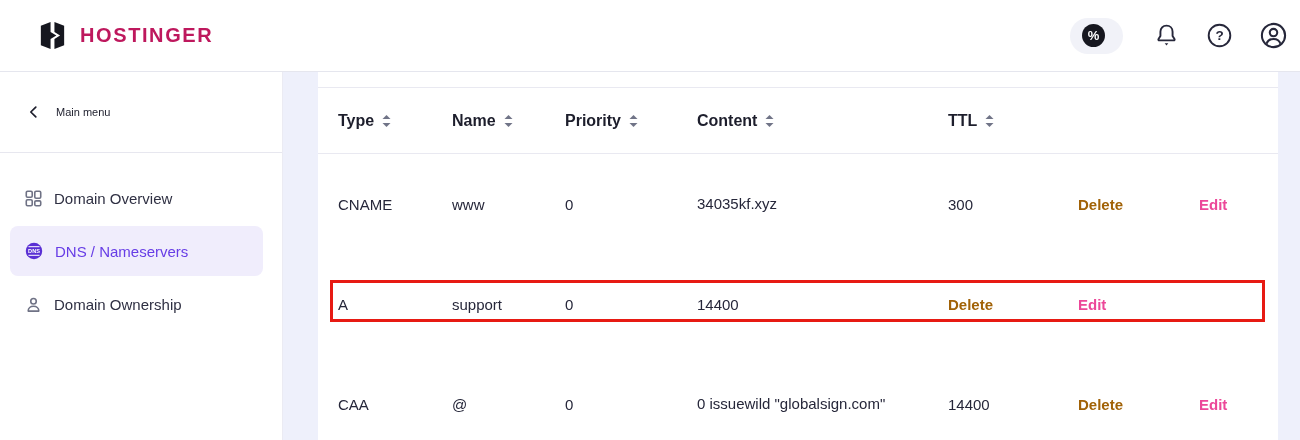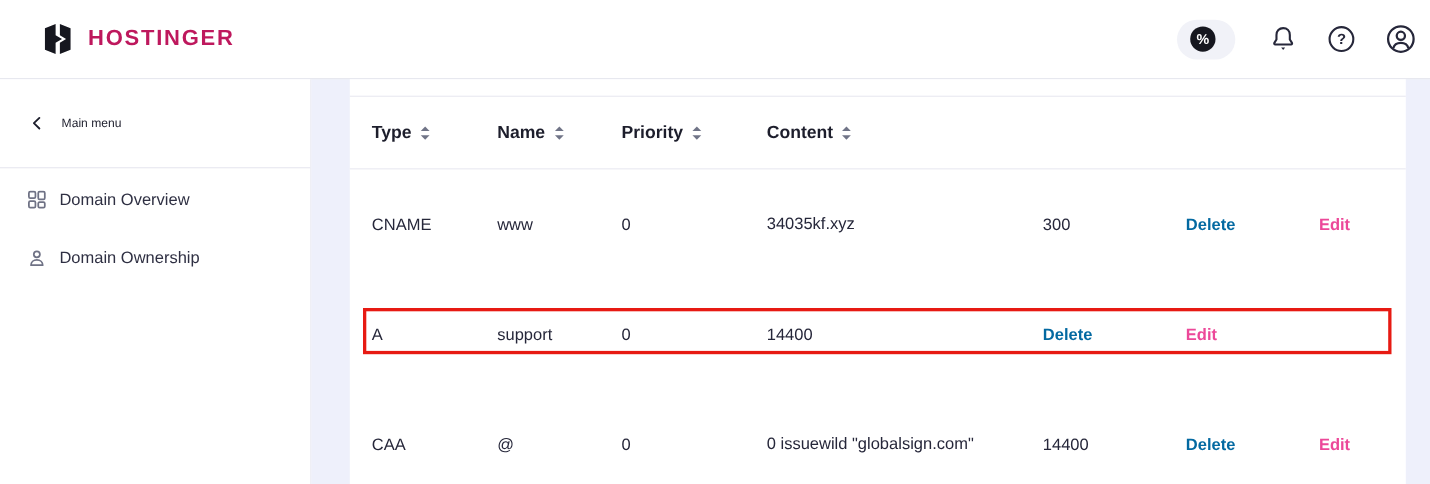--- a/index.html
+++ b/index.html
@@ -35,41 +35,41 @@
     width:283px; background:#ffffff; border-right:1px solid #ebebf3; flex:none;
   }
   .mainmenu {
     height:80px; display:flex; align-items:center; gap:15px;
     padding:0 24px 0 27px; font-size:11px; cursor:pointer;
   }
   .sb-divider { height:1px; background:#e7e7ef; }
   .menu-list { margin-top:20px; }
   .menu-item {
     height:50px; margin:0 19px 3px 10px; border-radius:8px;
-    display:flex; gap:12px; padding-left:15px;
+    display:flex; align-items:center; gap:12px; padding-left:15px;
     font-size:15px; color:#2f3043; cursor:pointer;
   }
   .menu-item.active { background:#f0edfc; color:#673de6; font-weight:500; }
   .main-area { flex:1; padding-left:35px; }
   
   .card {
     position:relative; width:960px; height:368px; background:#ffffff;
   }
   .card-top { height:16px; border-bottom:1px solid #e9e9f1; }
   .trow {
     display:grid;
     grid-template-columns:114px 113px 132px 251px 130px 121px auto;
     align-items:center; padding-left:20px;
   }
   .thead { height:66px; border-bottom:1px solid #e9e9f1; font-weight:700; font-size:16px; color:#1d1e2c; }
   .th { display:flex; align-items:center; gap:7px; cursor:pointer; }
   .tbody .trow { height:100px; font-size:15px; color:#26273a; }
   .content-cell { max-width:200px; word-break:break-all; line-height:28px; }
   .link { background:none; border:none; font-family:inherit; font-size:15px; font-weight:700; cursor:pointer; padding:0; text-align:left; }
-  .link.delete { color:#0369a1; }
+  .link.delete { color:#a16207; }
   .link.edit { color:#ec4899; }
   .annotation {
     position:absolute; left:12px; top:208px; width:935px; height:42px;
     border:3px solid #e71a13; pointer-events:none;
   }
 </style>
 </head>
 <body>
 
 <header class="topbar">
@@ -137,20 +137,31 @@
           <svg width="17" height="17" viewBox="0 0 16 16" fill="none" stroke="#6f7285" stroke-width="1.5">
             <rect x="1.2" y="1.2" width="5.6" height="5.6" rx="1.2"></rect>
             <rect x="9.2" y="1.2" width="5.6" height="6.6" rx="1.2"></rect>
             <rect x="1.2" y="9.2" width="5.6" height="5.6" rx="1.2"></rect>
             <rect x="9.2" y="10.2" width="5.6" height="4.6" rx="1.2"></rect>
           </svg>
         </span>
         <span>Domain Overview</span>
       </div>
 
+      <div class="menu-item active">
+        <span style="display:flex">
+          <svg width="18" height="18" viewBox="0 0 18 18">
+            <circle cx="9" cy="9" r="8.2" fill="#5a2fd4"></circle>
+            <line x1="3.5" y1="4.7" x2="14.5" y2="4.7" stroke="#ffffff" stroke-width="1"></line>
+            <line x1="3.5" y1="13.3" x2="14.5" y2="13.3" stroke="#ffffff" stroke-width="1"></line>
+            <text x="9" y="11.2" text-anchor="middle" font-family="Liberation Sans, sans-serif" font-size="5.6" font-weight="700" fill="#ffffff">DNS</text>
+          </svg>
+        </span>
+        <span>DNS / Nameservers</span>
+      </div>
 
       <div class="menu-item">
         <span style="display:flex">
           <svg width="17" height="17" viewBox="0 0 16 16" fill="none" stroke="#6f7285" stroke-width="1.5" stroke-linecap="round">
             <circle cx="8" cy="4.9" r="2.6"></circle>
             <path d="M3 14.2c0-2.8 2.2-4.5 5-4.5s5 1.7 5 4.5z" stroke-linejoin="round"></path>
           </svg>
         </span>
         <span>Domain Ownership</span>
       </div>
@@ -184,20 +195,29 @@
           <span>Priority</span>
           <span style="display:flex">
             <svg width="11" height="14" viewBox="0 0 11 14">
                 <path d="M5.5 1 L9.5 5 H1.5 Z" fill="#707487"></path>
                 <path d="M5.5 13 L1.5 9 H9.5 Z" fill="#707487"></path>
               </svg>
           </span>
         </div>
         <div class="th">
           <span>Content</span>
+          <span style="display:flex">
+            <svg width="11" height="14" viewBox="0 0 11 14">
+                <path d="M5.5 1 L9.5 5 H1.5 Z" fill="#707487"></path>
+                <path d="M5.5 13 L1.5 9 H9.5 Z" fill="#707487"></path>
+              </svg>
+          </span>
+        </div>
+        <div class="th">
+          <span>TTL</span>
           <span style="display:flex">
             <svg width="11" height="14" viewBox="0 0 11 14">
                 <path d="M5.5 1 L9.5 5 H1.5 Z" fill="#707487"></path>
                 <path d="M5.5 13 L1.5 9 H9.5 Z" fill="#707487"></path>
               </svg>
           </span>
         </div>
         <div></div>
           <div></div>
       </div>

